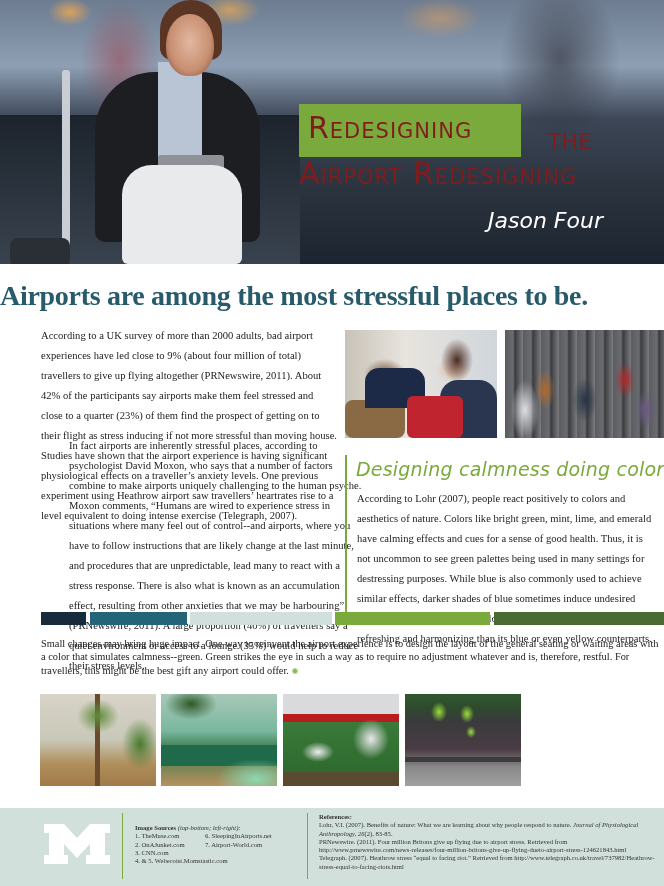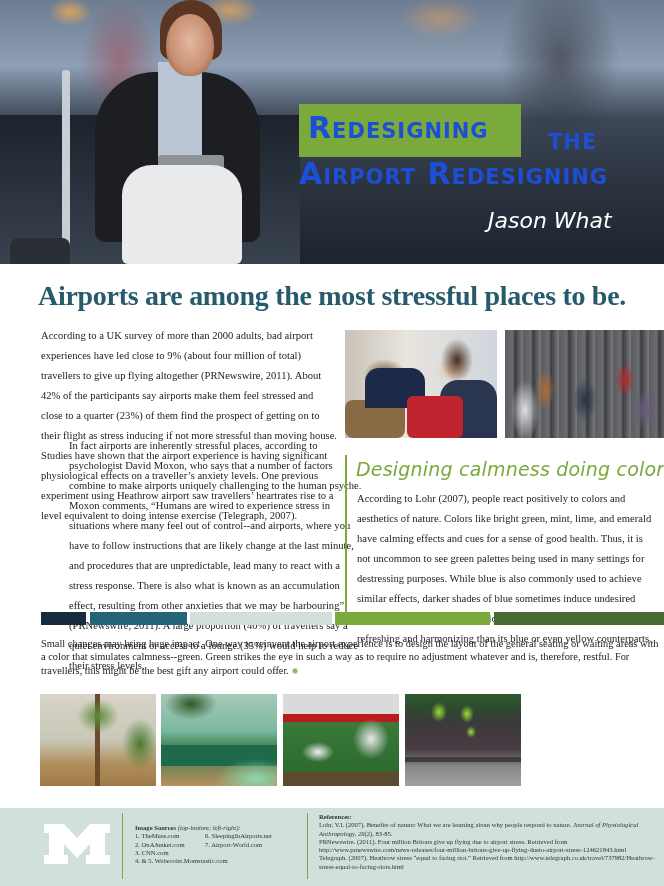--- a/index.html
+++ b/index.html
@@ -19,28 +19,28 @@
   .woman-jacket { background: #1d1e22; border-radius: 60px 60px 10px 10px; }
   .woman-head { background: radial-gradient(ellipse at 50% 45%, #e2b8a0 0%, #c88f72 60%, #7a4a33 100%); border-radius: 50% 50% 45% 45%; }
   .woman-hair { background: #5b3524; border-radius: 50% 50% 20% 20%; }
   .woman-shirt { background: #b9c4d4; }
   .woman-legs { background: #e8eaec; border-radius: 30px 30px 6px 6px; }
   .tablet { background: #8e9196; border-radius: 3px; }
   .suitcase-handle { background: #c9ced4; }
   .suitcase { background: #2a2e35; border-radius: 8px; }
 
   #title-box { left: 299px; top: 104px; width: 222px; height: 53px; background: #7aa93c; }
-  .title-line { color: #1d4ed8; font-family: "DejaVu Sans", sans-serif; font-weight: bold; letter-spacing: 1px; white-space: nowrap; }
+  .title-line { color: #7f1d1d; font-family: "DejaVu Sans", sans-serif; font-weight: normal; letter-spacing: 1px; white-space: nowrap; }
   #title-1 { left: 308px; top: 110px; font-size: 30px; font-variant: small-caps; }
   #title-2 { left: 548px; top: 121px; font-size: 30px; font-variant: small-caps; }
   #title-3 { left: 299px; top: 156px; font-size: 30px; font-variant: small-caps; }
   #author { left: 488px; top: 208px; font-size: 22px; color: #fff; font-style: italic; font-family: "DejaVu Sans", sans-serif; }
 
   
-  #main-heading { left: 0; width: 664px; top: 280px; text-align: center; font-size: 28px; font-weight: bold; color: #275a6b; font-family: "Liberation Serif", serif; letter-spacing: -0.3px; }
+  #main-heading { left: 0; width: 664px; top: 280px; font-size: 28px; font-weight: bold; color: #275a6b; font-family: "Liberation Serif", serif; letter-spacing: -0.3px; }
 
   .body-text { font-size: 10.6px; line-height: 20px; color: #222; font-family: "Liberation Serif", serif; }
   #para-1 { left: 41px; top: 326px; width: 296px; }
   #para-2 { left: 41px; top: 436px; width: 296px; margin-left: 28px; }
 
   .photo { overflow: hidden; }
   #photo-stressed { left: 345px; top: 330px; width: 152px; height: 108px;
     background:
       radial-gradient(ellipse 24px 18px at 40px 45px, #6a4a2e, transparent 90%),
       radial-gradient(ellipse 18px 24px at 112px 30px, #4a2c20, transparent 90%),
@@ -125,21 +125,21 @@
   <div class="abs woman-hair" style="left:160px;top:0;width:62px;height:60px;"></div>
   <div class="abs woman-head" style="left:166px;top:14px;width:48px;height:62px;"></div>
   <div class="abs tablet" style="left:158px;top:155px;width:66px;height:32px;"></div>
   <div class="abs woman-legs" style="left:122px;top:165px;width:120px;height:99px;"></div>
 </div>
 
 <div id="title-box" class="abs"></div>
 <div id="title-1" class="abs title-line">Redesigning</div>
 <div id="title-2" class="abs title-line">the</div>
 <div id="title-3" class="abs title-line">Airport Redesigning</div>
-<div id="author" class="abs">Jason What</div>
+<div id="author" class="abs">Jason Four</div>
 
 <h1 id="main-heading" class="abs">Airports are among the most stressful places to be.</h1>
 
 <p id="para-1" class="abs body-text">According to a UK survey of more than 2000 adults, bad airport experiences have led close to 9% (about four million of total) travellers to give up flying altogether (PRNewswire, 2011). About 42% of the participants say airports make them feel stressed and close to a quarter (23%) of them find the prospect of getting on to their flight as stress inducing if not more stressful than moving house. Studies have shown that the airport experience is having significant physiological effects on a traveller’s anxiety levels. One previous experiment using Heathrow airport saw travellers’ heartrates rise to a level equivalent to doing intense exercise (Telegraph, 2007).</p>
 <p id="para-2" class="abs body-text">In fact airports are inherently stressful places, according to psychologist David Moxon, who says that a number of factors combine to make airports uniquely challenging to the human psyche. Moxon comments, “Humans are wired to experience stress in situations where many feel out of control--and airports, where you have to follow instructions that are likely change at the last minute, and procedures that are unpredictable, lead many to react with a stress response. There is also what is known as an accumulation effect, resulting from other anxieties that we may be harbouring” (PRNewswire, 2011). A large proportion (40%) of travellers say a quiet environment or access to a lounge (35%) would help to reduce their stress levels.</p>
 
 <div id="photo-stressed" class="abs photo">
   <div class="abs sweater-brown" style="left:0;top:70px;width:60px;height:38px;border-radius:8px;"></div>
   <div class="abs shirt-navy" style="left:20px;top:38px;width:60px;height:40px;border-radius:14px 14px 0 0;"></div>
   <div class="abs jacket-denim" style="left:95px;top:50px;width:57px;height:58px;border-radius:18px 18px 0 0;"></div>

